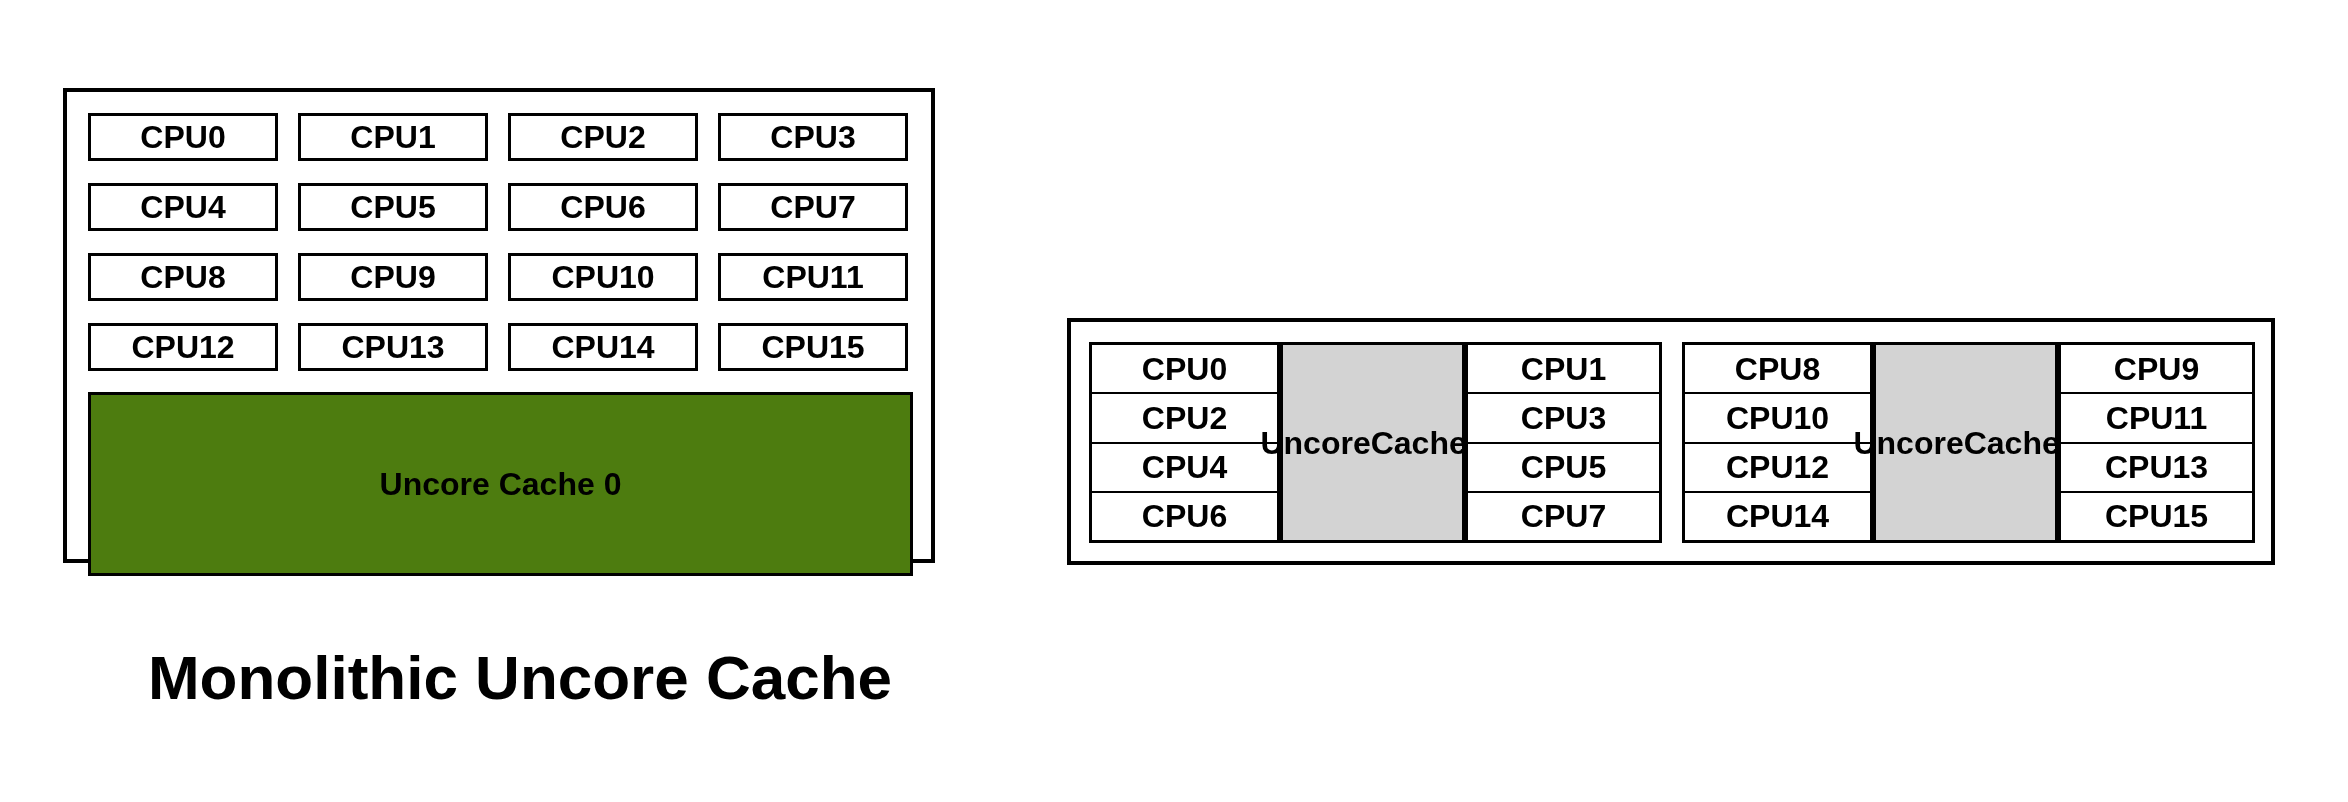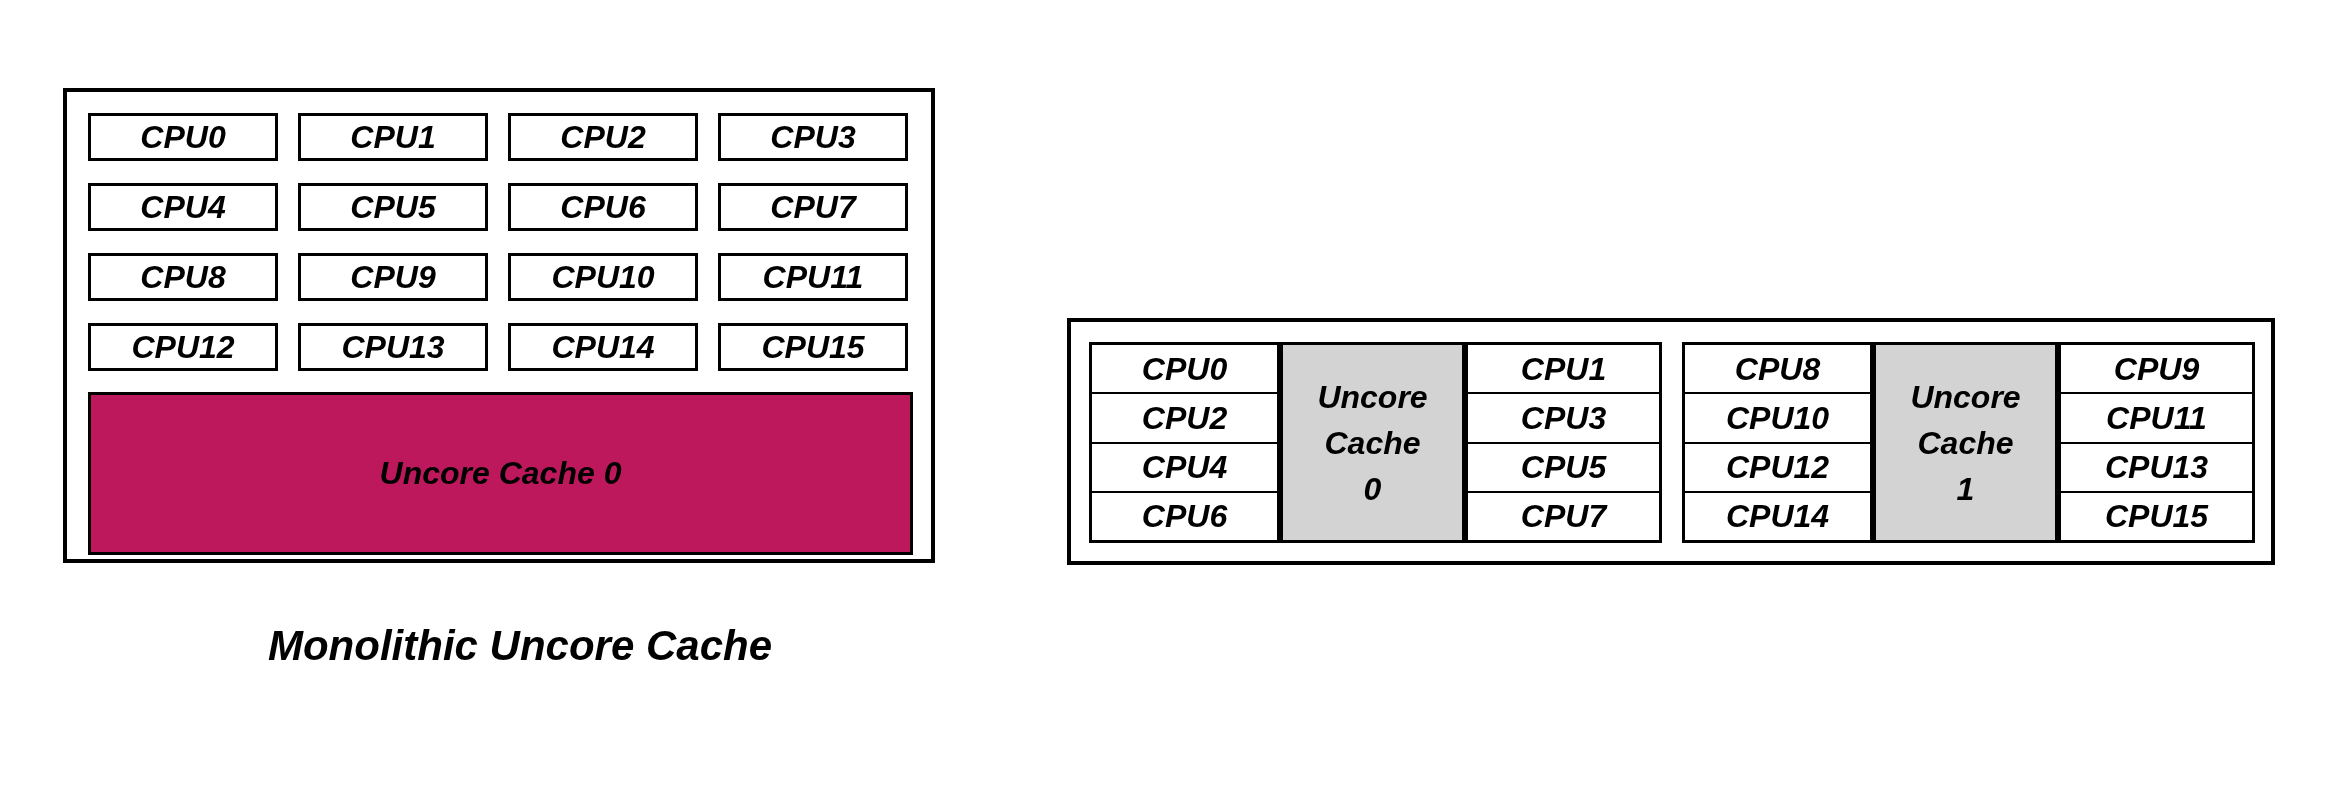--- a/index.html
+++ b/index.html
@@ -1,15 +1,15 @@
 <!DOCTYPE html>
 <html><head>
 <meta charset="utf-8">
 <style>
-  * { margin:0; padding:0; box-sizing:border-box;font-style:italic; }
+  * { margin:0; padding:0; box-sizing:border-box; }
   html,body { background:#ffffff; }
   #canvas {
     position:relative; width:2348px; height:802px; background:#ffffff;
     font-family:"Liberation Sans", sans-serif; color:#000;
   }
 
   
   #mono-box {
     position:absolute; left:63px; top:88px; width:872px; height:475px;
     border:4px solid #000; background:#fff;
@@ -18,22 +18,22 @@
     position:absolute; left:21px; top:21px;
     display:grid; grid-template-columns:repeat(4,190px); grid-auto-rows:48px;
     column-gap:20px; row-gap:22px;
   }
   .cpu-box {
     border:3px solid #000; background:#fff;
     display:flex; align-items:center; justify-content:center;
     font-size:32px; font-weight:700; line-height:1;
   }
   #mono-cache {
-    position:absolute; left:21px; top:300px; width:825px; height:163px;
-    border:3px solid #000; background:#be185d;
+    position:absolute; left:21px; top:300px; width:825px; height:184px;
+    border:3px solid #000; background:#4d7c0f;
     display:flex; align-items:center; justify-content:center;
     font-size:32px; font-weight:700;
   }
 
   
   #split-box {
     position:absolute; left:1067px; top:318px; width:1208px; height:247px;
     border:4px solid #000; background:#fff;
   }
   .split-group { position:absolute; top:20px; height:201px; display:flex; }
@@ -46,28 +46,28 @@
   .split-col.w-a { width:191px; }
   .split-col.w-b { width:197px; }
   .split-cell {
     flex:1; display:flex; align-items:center; justify-content:center;
     border-bottom:2px solid #000;
     font-size:32px; font-weight:700; line-height:1;
   }
   .split-cell:last-child { border-bottom:none; }
   .split-cache {
     width:185px; height:201px; border:3px solid #000; background:#d3d3d3;
-    display:flex; flex-direction:column; align-items:center; justify-content:center;
+    display:flex; flex-direction:row; align-items:center; justify-content:center;
     font-size:32px; font-weight:700; text-align:center; line-height:46px;
   }
 
   
   .caption {
-    position:absolute; top:622px; transform:translateX(-50%);
-    font-size:42px; font-weight:700; white-space:nowrap;
+    position:absolute; top:642px; transform:translateX(-50%);
+    font-size:62px; font-weight:700; white-space:nowrap;
   }
   #mono-caption { left:520px; }
   #split-caption { left:1707px; }
 </style>
 </head>
 <body>
 
 <div id="canvas">
 
   <div id="mono-box">

